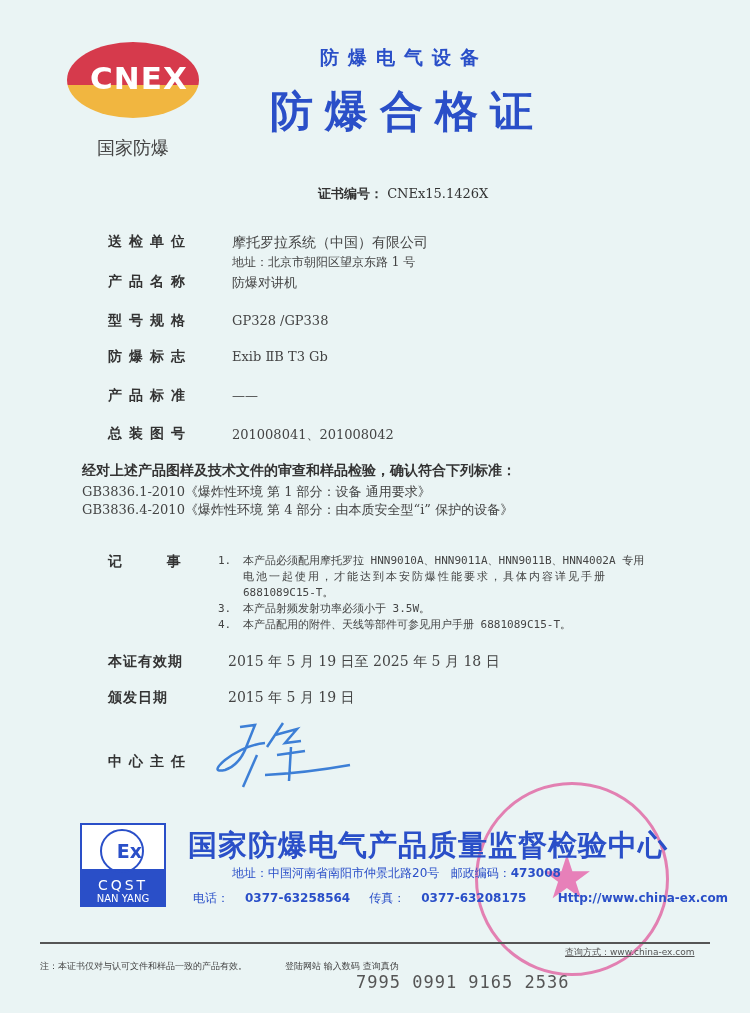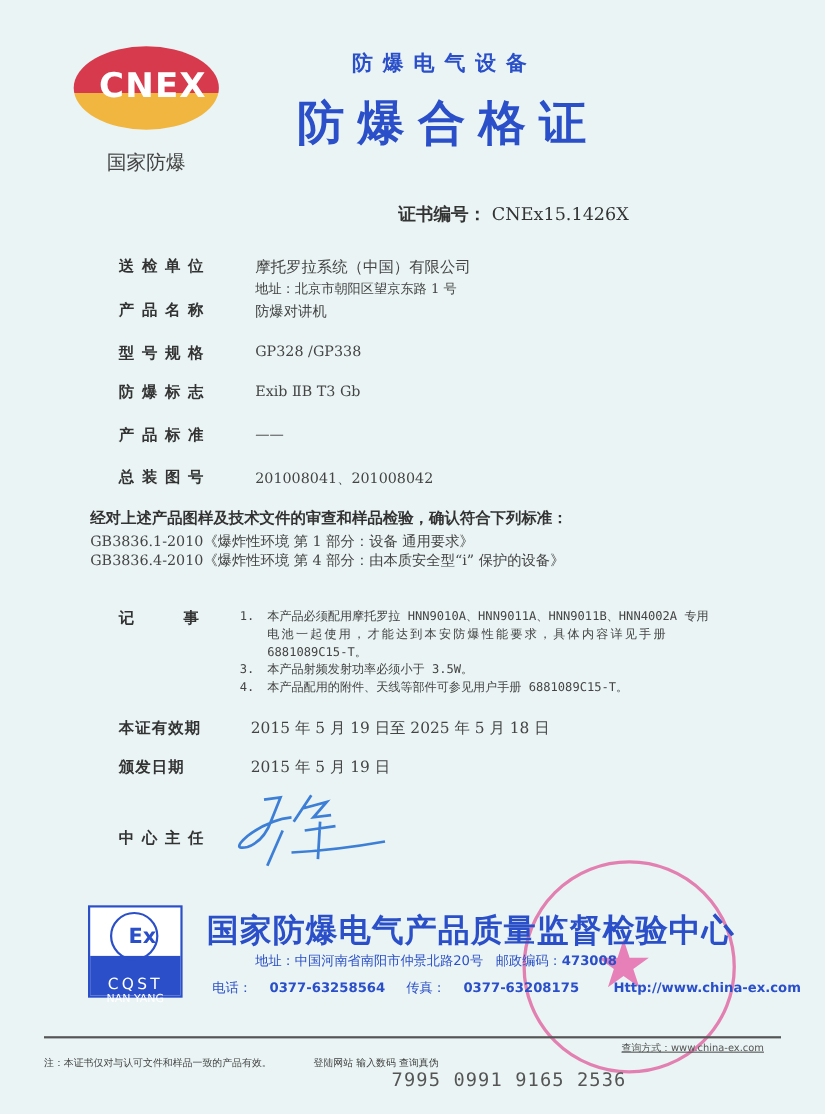--- a/index.html
+++ b/index.html
@@ -18,38 +18,38 @@
     position:relative; overflow:hidden;
   }
   .logo-oval span {
     position:absolute; left:12px; right:0; top:18px; text-align:center;
     font-family:"DejaVu Sans", sans-serif; font-weight:bold; font-size:31px; color:#fff;
     letter-spacing:1px;
   }
   .logo-sub { margin-top:18px; text-align:center; font-family:"DejaVu Sans", sans-serif; font-size:18px; color:#444; width:132px; }
   .subtitle { left:320px; top:45px; font-family:"DejaVu Sans", sans-serif; font-weight:bold; color:#2a4fc8; font-size:19px; letter-spacing:9px; }
   .title { left:270px; top:83px; font-family:"DejaVu Sans", sans-serif; font-weight:bold; color:#2a4fc8; font-size:43px; letter-spacing:12px; }
-  .certno { left:318px; top:185px; font-size:16px;margin-left:44px; }
+  .certno { left:318px; top:185px; font-size:13px; }
   .certno b { font-family:"DejaVu Sans", sans-serif; font-weight:bold; color:#333; }
   .row-label { left:108px; font-family:"DejaVu Sans", sans-serif; font-weight:bold; font-size:14px; letter-spacing:7px; color:#333; }
   .row-label.tight { letter-spacing:1px; }
   .row-val { left:232px; font-size:13px; color:#444; }
   .std-intro { left:82px; top:462px; font-family:"DejaVu Sans", sans-serif; font-weight:bold; font-size:14px; color:#333; }
   .std { left:82px; font-size:13px; color:#444; }
   .note { left:218px; font-family:"DejaVu Sans Mono", monospace; font-size:11px; color:#444; line-height:16px; }
   .note .num { display:inline-block; width:25px; }
   .note .cont { padding-left:25px; }
   
   .signature { left:205px; top:715px; width:160px; height:80px; }
   
   .cqst { left:80px; top:823px; width:82px; height:80px; border:2px solid #2a4fc8; background:#fff; }
   .cqst .top { height:44px; position:relative; }
   .cqst .circle { position:absolute; left:18px; top:4px; width:40px; height:40px; border:2.5px solid #2a4fc8; border-radius:50%; text-align:right; line-height:40px; font-family:"DejaVu Sans", sans-serif; font-weight:bold; font-size:19px; color:#2a4fc8; }
   .cqst .bot { background:#2a4fc8; height:36px; color:#fff; text-align:center; font-family:"DejaVu Sans", sans-serif; }
-  .cqst .l1 { font-size:14px; letter-spacing:3px; padding-top:18px; }
+  .cqst .l1 { font-size:14px; letter-spacing:3px; padding-top:8px; }
   .cqst .l2 { font-size:10px; }
   .org-name { left:188px; top:826px; font-family:"DejaVu Serif", serif; font-weight:bold; color:#2a4fc8; font-size:29px; letter-spacing:1px; }
   .org-addr { left:232px; top:865px; font-family:"DejaVu Sans", sans-serif; font-size:12px; color:#2a4fc8; }
   .org-addr b { font-weight:bold; }
   .org-tel { left:193px; top:890px; font-family:"DejaVu Sans", sans-serif; font-size:12px; color:#2a4fc8; }
   .org-tel b { font-weight:bold;margin-left:16px; }
   .stamp { left:475px; top:782px; width:188px; height:188px; border:3px solid #e05a9c; border-radius:50%; opacity:0.75; }
   .stamp .star { position:absolute; left:62px; top:62px; font-size:60px; color:#e65aa6; line-height:60px; }
   .divider { left:40px; top:942px; width:670px; height:2px; background:#555; }
   .footnote { left:40px; top:960px; font-family:"DejaVu Sans", sans-serif; font-size:9px; color:#444; }

